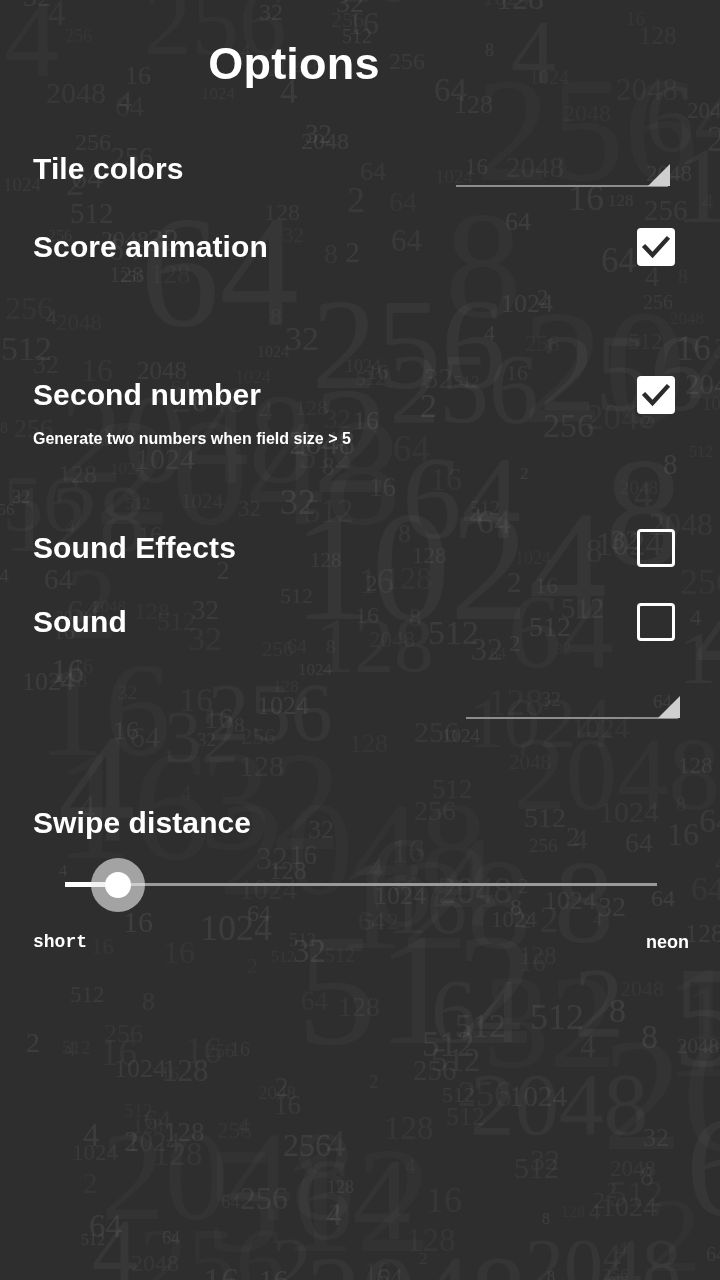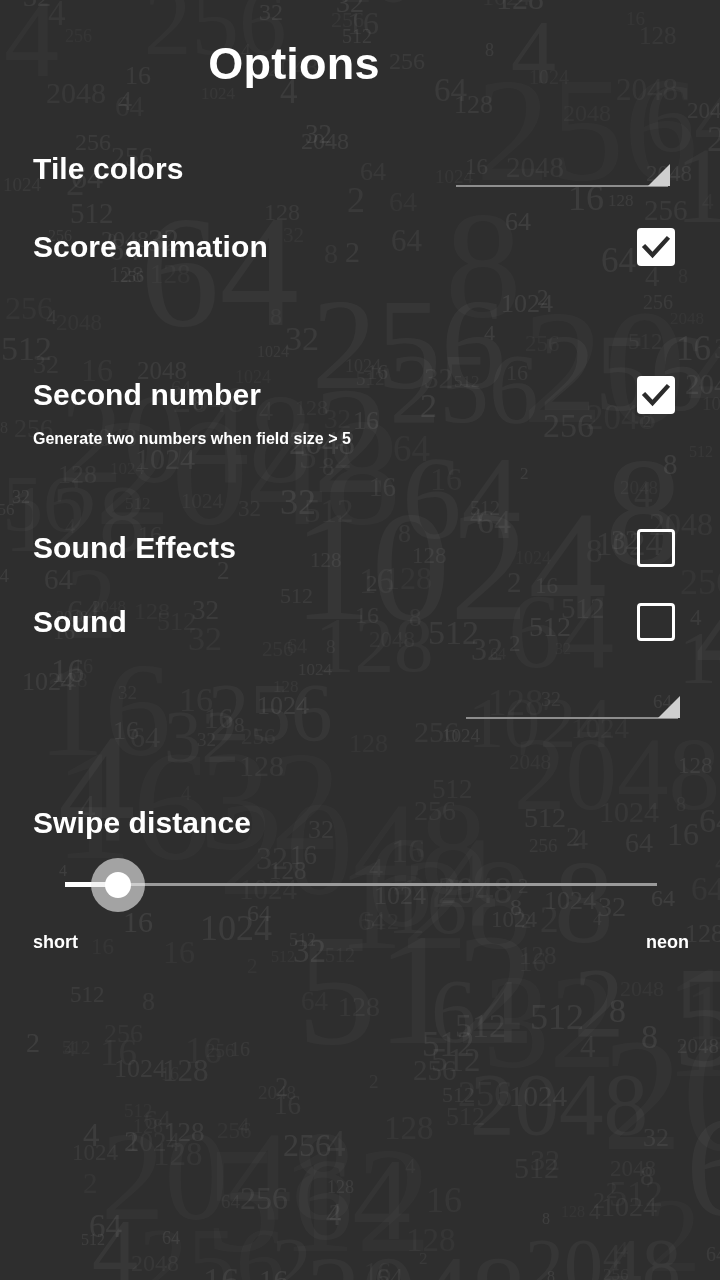--- a/index.html
+++ b/index.html
@@ -161,21 +161,21 @@
     border-radius: 50%;
     background: #ffffff;
   }
   .endcap {
     position: absolute;
     color: #ffffff;
     font-size: 18px;
     font-weight: bold;
     top: 932px;
   }
-  .endcap.left { left: 33px; }
+  .endcap.left { left: 33px; font-family: Liberation Mono, monospace; }
   .endcap.right { right: 31px; }
 </style>
 </head>
 <body>
 
 <div class="screen">
 
   <div class="bg-layer" id="bg-layer">
       <div class="bg-num" style="font-size: 19px; left: 197px; top: 730px; opacity: 0.058;">32</div>
       <div class="bg-num" style="font-size: 24px; left: 510px; top: 895px; opacity: 0.072;">8</div>

